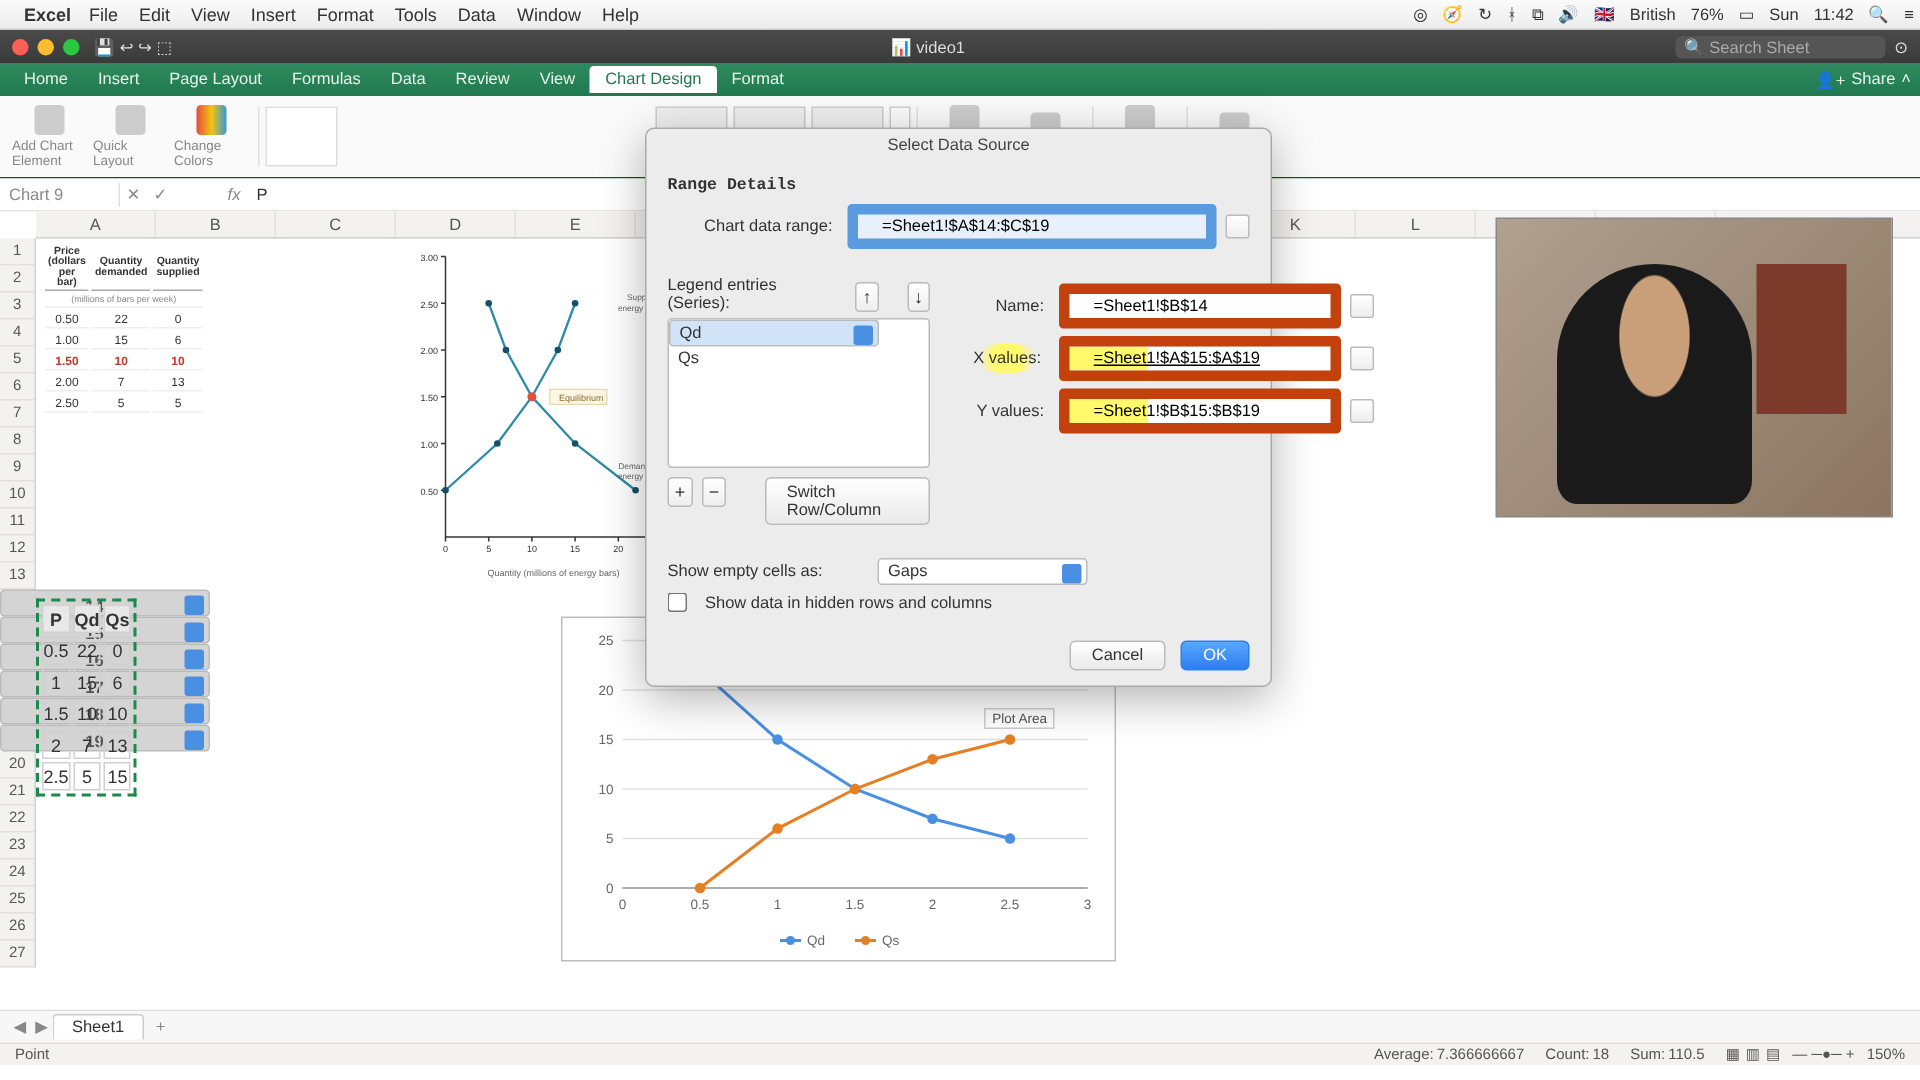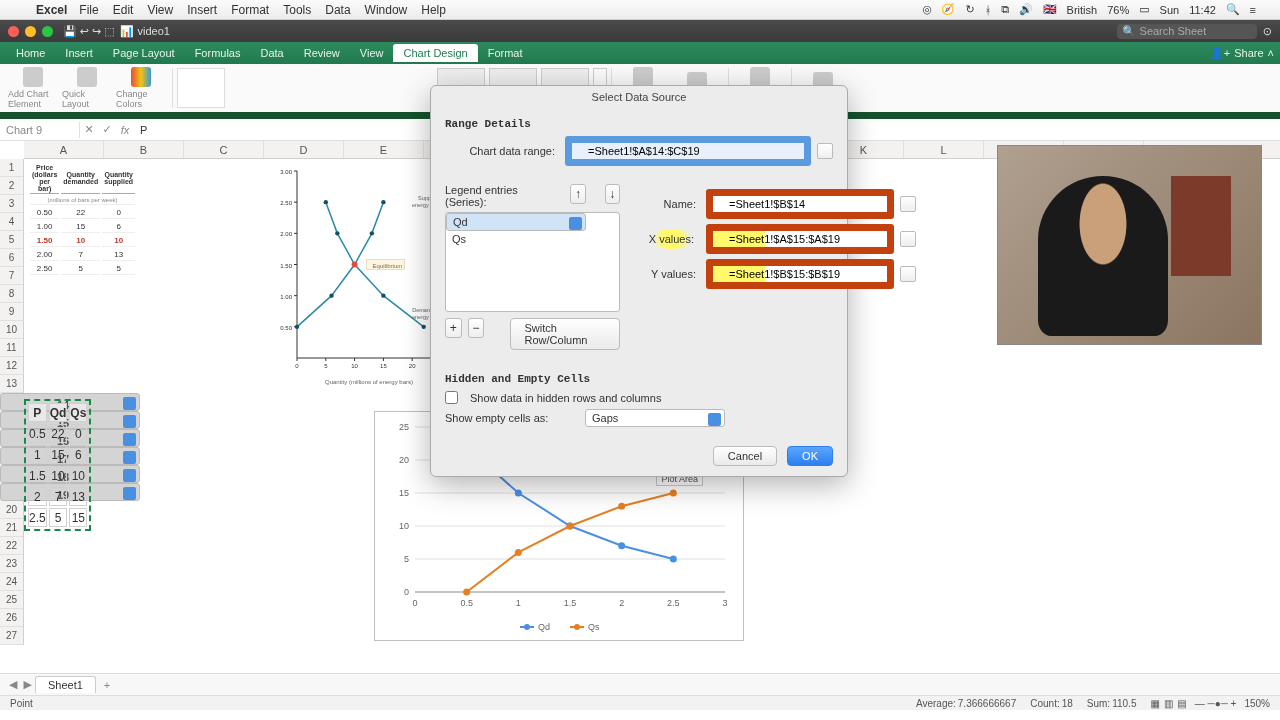--- a/index.html
+++ b/index.html
@@ -1,41 +1,41 @@
 <!DOCTYPE html>
 <html><head>
 <meta charset="utf-8">
 <style>
 * { margin:0; padding:0; box-sizing:border-box; font-family:-apple-system,'Helvetica Neue',Arial,sans-serif; }
 body { width:1280px; height:720px; overflow:hidden; background:#fff; position:relative; font-size:11px; color:#333; }
-.menubar { height:20px; background:linear-gradient(#fbfbfb,#ececec); display:flex; align-items:center; padding:0 24px; border-bottom:1px solid #ccc; font-size:12px; }
+.menubar { height:20px; background:linear-gradient(#fbfbfb,#ececec); display:flex; align-items:center; padding:0 4px; border-bottom:1px solid #ccc; font-size:12px; }
 .menubar .apple { margin-right:12px; }
 .menubar .app { font-weight:600; margin-right:12px; }
 .menubar .m { margin-right:14px; cursor:default; }
 .menubar .spacer { flex:1; }
 .menubar .r { margin-left:10px; font-size:11px; }
 .titlebar { height:22px; background:linear-gradient(#4a4a4a,#3a3a3a); display:flex; align-items:center; color:#ddd; font-size:11px; padding:0 8px; }
 .tlights { display:flex; gap:6px; margin-right:10px; }
 .tl { width:11px; height:11px; border-radius:50%; }
 .tl.red{background:#ff5f57}.tl.yel{background:#ffbd2e}.tl.grn{background:#28c940}
-.titlebar .title{flex:1;text-align:left;}
+.titlebar .title{flex:1;text-align:center;}
 .titlebar .search{background:#555;border-radius:4px;padding:1px 6px;width:140px;color:#aaa; margin-right:6px;}
 .tabs{height:22px;background:linear-gradient(#2e8a5e,#217a4f);display:flex;align-items:center;padding:0 6px;color:#e8f3ec;font-size:11px;}
 .tabs .tab{padding:3px 10px;cursor:default;}
 .tabs .tab.active{background:#fff;color:#217a4f;border-radius:3px 3px 0 0;}
 .tabs .share{margin-left:auto;display:flex;align-items:center;gap:4px;}
-.ribbon{height:55px;background:#fafafa;border-bottom:7px solid #14532d;display:flex;align-items:center;padding:0 6px;color:#888;font-size:9px;}
+.ribbon{height:55px;background:#fafafa;border-bottom:1px solid #14532d;display:flex;align-items:center;padding:0 6px;color:#888;font-size:9px;}
 .ribbtn{display:flex;flex-direction:column;align-items:center;justify-content:center;width:50px;height:46px;margin:0 2px;}
 .ribbtn .ic{width:20px;height:20px;background:#ccc;border-radius:3px;margin-bottom:2px;}
 .ribsep{width:1px;height:40px;background:#e0e0e0;margin:0 4px;}
 .ribgap{width:260px;}
 .formulabar{height:22px;background:#fff;border-bottom:1px solid #e0e0e0;display:flex;align-items:center;font-size:11px;}
 .namebox{width:80px;padding:2px 6px;border-right:1px solid #e0e0e0;color:#888;}
 .fbtn{width:18px;text-align:center;color:#888;}
-.fx{font-style:italic;}
+.fx{font-style:italic;margin-left:31px;}
 .fval{padding:2px 6px;}
 .sheet{position:relative;height:532px;background:#fff;overflow:hidden;}
 .colhead{position:absolute;top:0;left:24px;right:0;height:18px;display:flex;background:#f3f2f1;border-bottom:1px solid #d0d0d0;}
 .ch{border-right:1px solid #e0e0e0;text-align:center;font-size:11px;line-height:18px;color:#555;}
 .rowhead{position:absolute;top:18px;left:0;width:24px;background:#f3f2f1;border-right:1px solid #d0d0d0;}
 .rh{height:18px;border-bottom:1px solid #e0e0e0;text-align:center;font-size:10px;line-height:18px;color:#555;}
 .rh.sel{background:#d4d4d4;font-weight:bold;}
 .cells{position:absolute;top:18px;left:24px;}
 
 .smalltable{position:absolute;top:2px;left:4px;font-size:8px;color:#333;}
@@ -393,21 +393,21 @@
     <div class="sechead">Range Details</div>
     <div class="drow">
       <label>Chart data range:</label>
       <input type="text" style="background: rgb(232, 240, 251); border-color: rgb(90, 155, 224);" value="=Sheet1!$A$14:$C$19">
       <span class="range-ic"></span>
     </div>
   </div>
   <div class="sec">
     <div class="drow" style="align-items:flex-start;">
       <div style="flex:1;">
-        <div style="display:flex;align-items:flex-start;gap:19px;margin-bottom:4px;">
+        <div style="display:flex;align-items:flex-end;gap:19px;margin-bottom:4px;">
           <span>Legend entries (Series):</span>
           <span style="flex:1"></span>
           <span class="sqbtn">↑</span>
           <span class="sqbtn">↓</span>
         </div>
         <div class="listbox">
           <div class="li sel">Qd</div>
           <div class="li">Qs</div>
         </div>
         <div class="btns" style="margin-top:6px;">
@@ -418,40 +418,39 @@
         </div>
       </div>
       <div style="flex:1;margin-left:10px;">
         <div class="drow">
             <label style="flex:0 0 60px;">Name:</label>
           <input type="text" value="=Sheet1!$B$14" style="">
           <span class="range-ic"></span>
         </div>
         <div class="drow">
             <label style="flex:0 0 60px;"><span class="hl" style="padding:4px 2px">X values:</span></label>
-          <input type="text" style="background: linear-gradient(90deg, rgb(255, 249, 107) 0%, rgb(255, 249, 107) 30%, rgb(255, 255, 255) 30%);" value="=Sheet1!$A$15:$A$19">
+          <input type="text" style="background: linear-gradient(90deg, rgb(255, 249, 107) 0%, rgb(255, 249, 107) 30%, rgb(255, 255, 255) 30%); text-decoration: underline;" value="=Sheet1!$A$15:$A$19">
           <span class="range-ic"></span>
         </div>
         <div class="drow">
             <label style="flex:0 0 60px;">Y values:</label>
           <input type="text" style="background: linear-gradient(90deg, rgb(255, 249, 107) 0%, rgb(255, 249, 107) 30%, rgb(255, 255, 255) 30%);" value="=Sheet1!$B$15:$B$19">
           <span class="range-ic"></span>
         </div>
       </div>
     </div>
   </div>
   <div class="sec">
-    <div class="sechead">Hidden and Empty Cells</div>
+    <div class="drow">
+      <label style="flex:0 0 130px;text-align:left;">Show empty cells as:</label>
+      <span class="sel"><span>Gaps</span></span>
+    </div>
     <div class="drow" style="margin-left:0;">
       <input type="checkbox" style="margin: 0px 6px 0px 0px;">
       <span>Show data in hidden rows and columns</span>
-    </div>
-    <div class="drow">
-      <label style="flex:0 0 130px;text-align:left;">Show empty cells as:</label>
-      <span class="sel"><span>Gaps</span></span>
     </div>
   </div>
   <div class="dlgfoot">
     <span class="stdbtn">Cancel</span>
     <span class="stdbtn primary">OK</span>
   </div>
 </div>
 
 <div class="webcam">
   <div class="person"></div>

